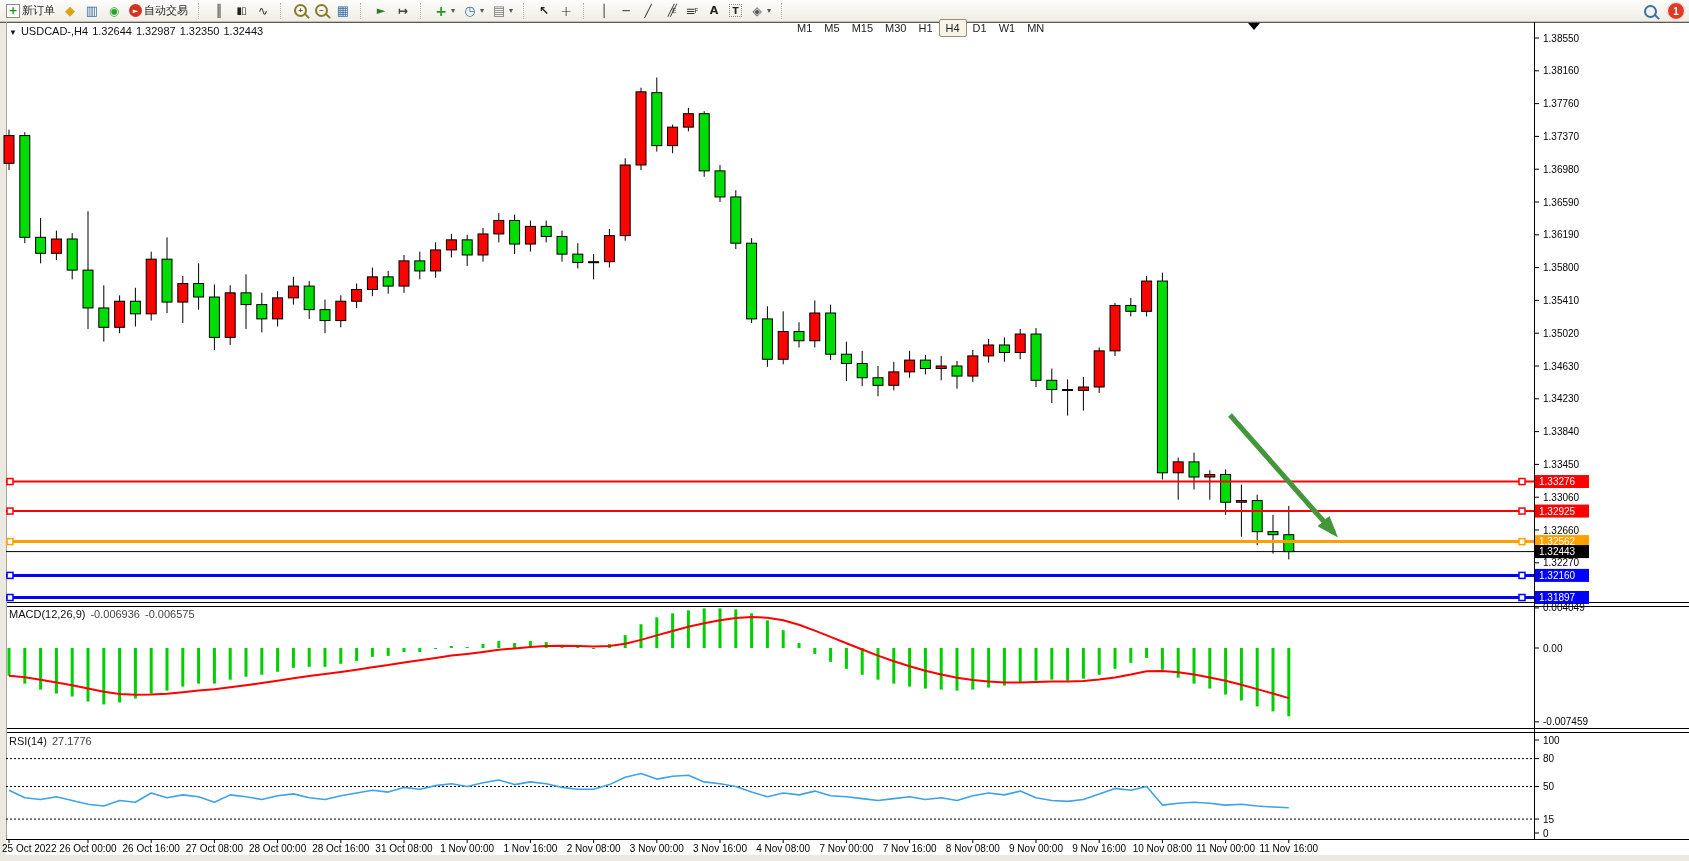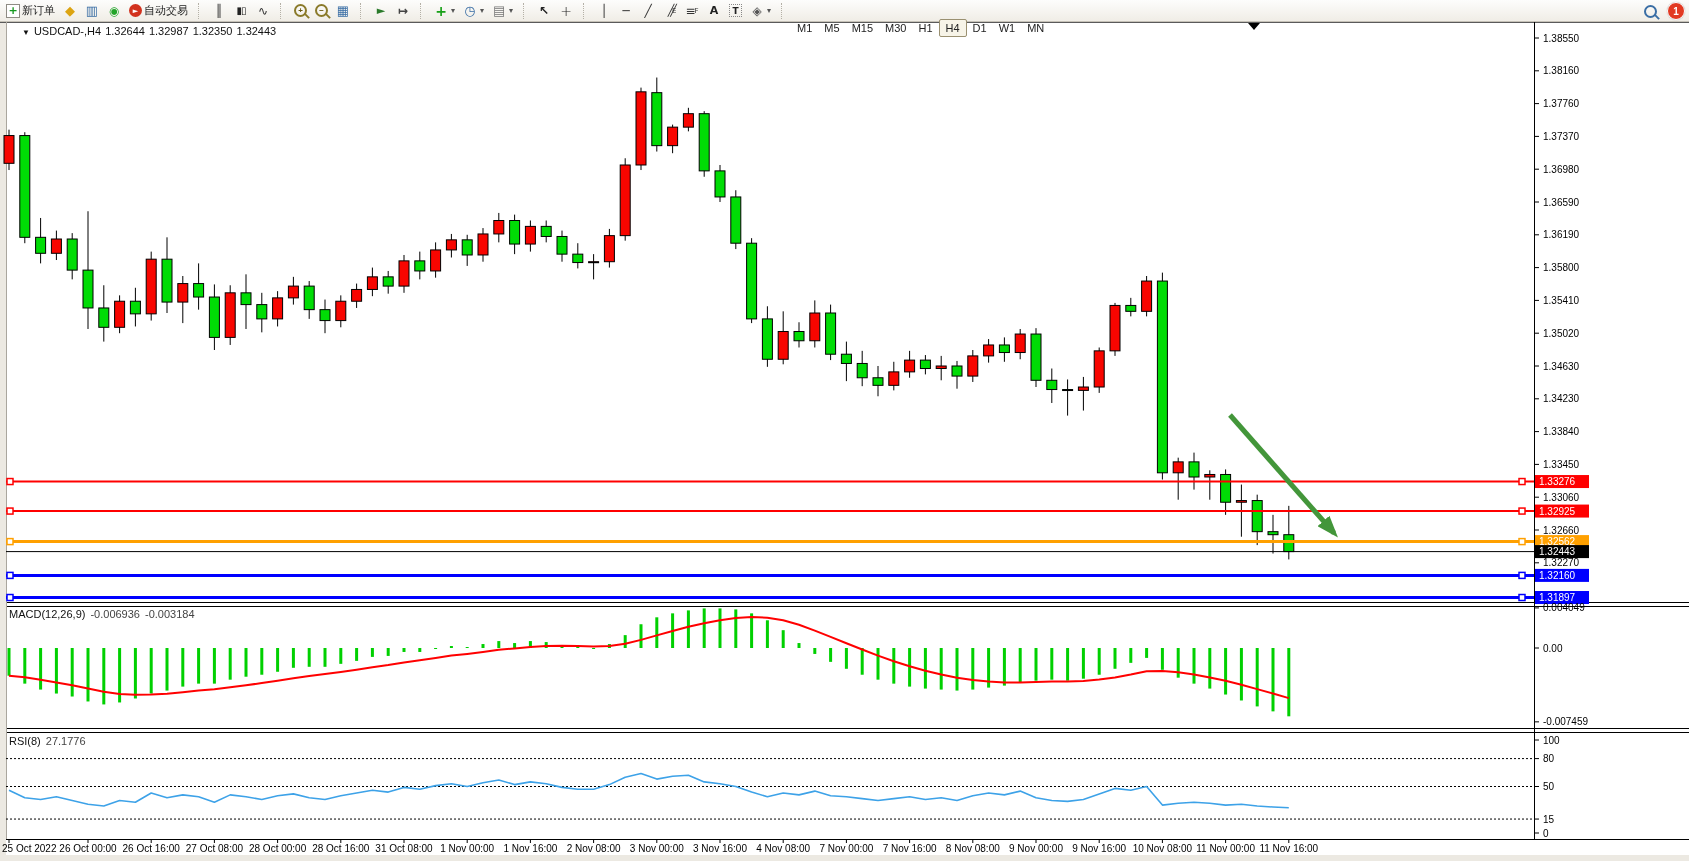--- a/index.html
+++ b/index.html
@@ -49,21 +49,21 @@
   .g-text-label{color:#222;font-weight:bold;font-size:9px;border:1px dotted #888;width:11px;height:11px;line-height:10px;}
   .g-shapes{color:#555;font-size:12px;}
   .tf{font-size:10px;color:#333;padding:1px 6px;height:14px;display:flex;align-items:center;margin-top:35px;}
   .tf.active{background:#f7f4e8;border:1px solid #9a9071;border-radius:2px;}
   #tb-right{position:absolute;right:4px;top:1px;display:flex;align-items:center;gap:10px;height:20px;}
   .badge{width:16px;height:16px;border-radius:50%;background:#e23a22;border:1px solid #fff;
     box-shadow:0 0 1px #999;color:#fff;font-size:10px;font-weight:bold;display:flex;
     align-items:center;justify-content:center;}
   
   .overlay{position:absolute;z-index:3;font-size:11px;color:#111;white-space:nowrap;}
-  #symbol-title{left:22px;top:25px;}
+  #symbol-title{left:9px;top:25px;}
   #symbol-title .tri{font-size:8px;color:#111;margin-right:4px;}
   #symbol-title span{margin-right:4px;}
   #macd-label{left:9px;top:608px;}
   #macd-label .val{color:#444;margin-left:5px;}
   #rsi-label{left:9px;top:735px;}
   #rsi-label .val{color:#444;margin-left:5px;text-align:center;}
   svg{position:absolute;left:0;top:0;z-index:1;}
 </style>
 </head>
 <body>
@@ -635,19 +635,19 @@
         <text x="1225.6000000000001" y="852" text-anchor="middle" fill="#000" font-size="10" font-family="&quot;Liberation Sans&quot;,sans-serif">11 Nov 00:00</text>
         <line x1="1288.8" y1="839" x2="1288.8" y2="843" stroke="#000" stroke-width="1"></line>
         <text x="1288.8" y="852" text-anchor="middle" fill="#000" font-size="10" font-family="&quot;Liberation Sans&quot;,sans-serif">11 Nov 16:00</text>
       </g>
     </svg>
 
 <div class="overlay" id="symbol-title">
   <span class="tri">▼</span><span>USDCAD-,H4</span><span>1.32644</span><span>1.32987</span><span>1.32350</span><span>1.32443</span>
 </div>
 <div class="overlay" id="macd-label">
-  <span>MACD(12,26,9)</span><span class="val">-0.006936</span><span class="val">-0.003184</span>
+  <span>MACD(12,26,9)</span><span class="val">-0.006936</span><span class="val">-0.006575</span>
 </div>
 <div class="overlay" id="rsi-label">
-  <span>RSI(8)</span><span class="val">27.1776</span>
+  <span>RSI(14)</span><span class="val">27.1776</span>
 </div>
 
 </div>
 
 </body></html>

